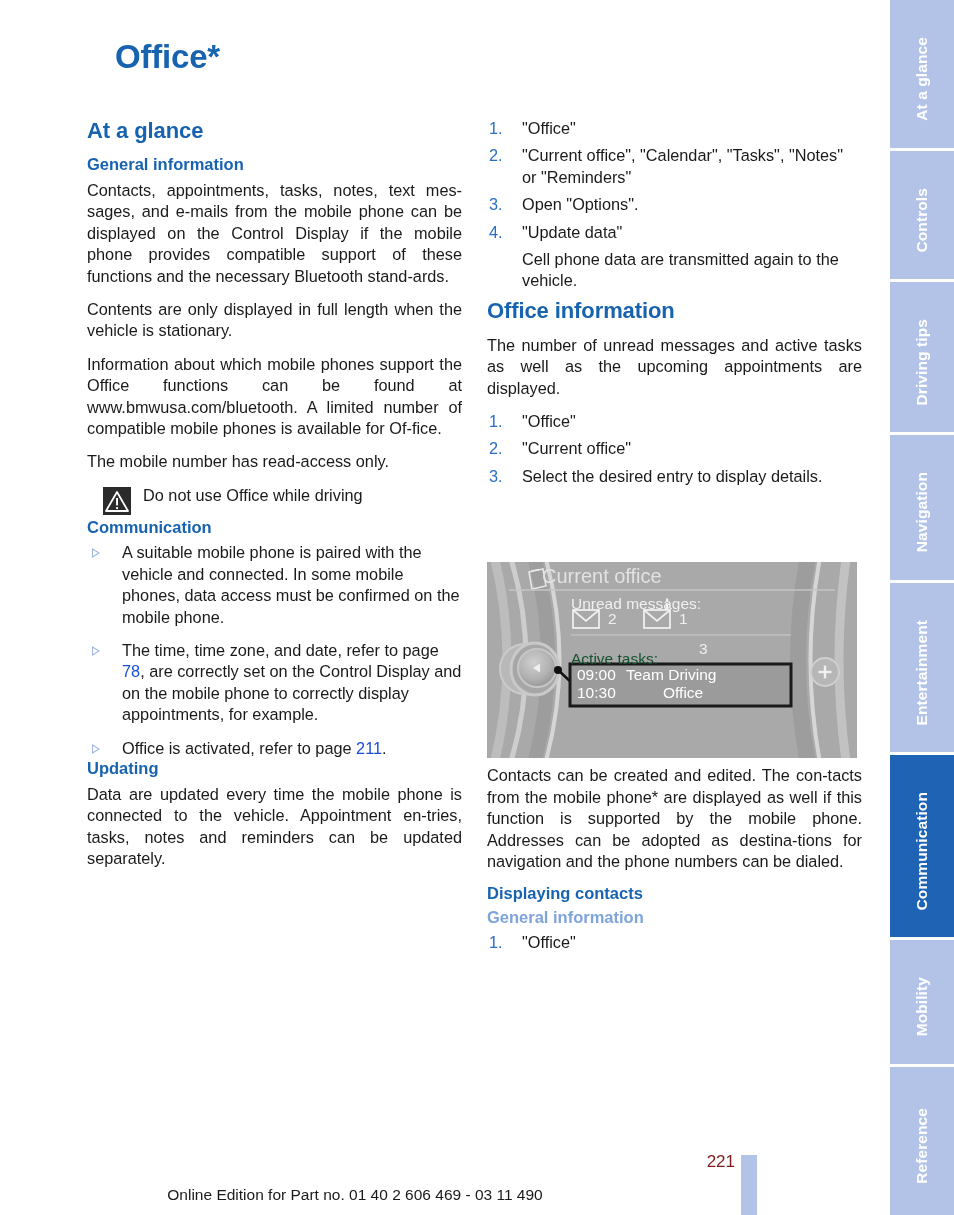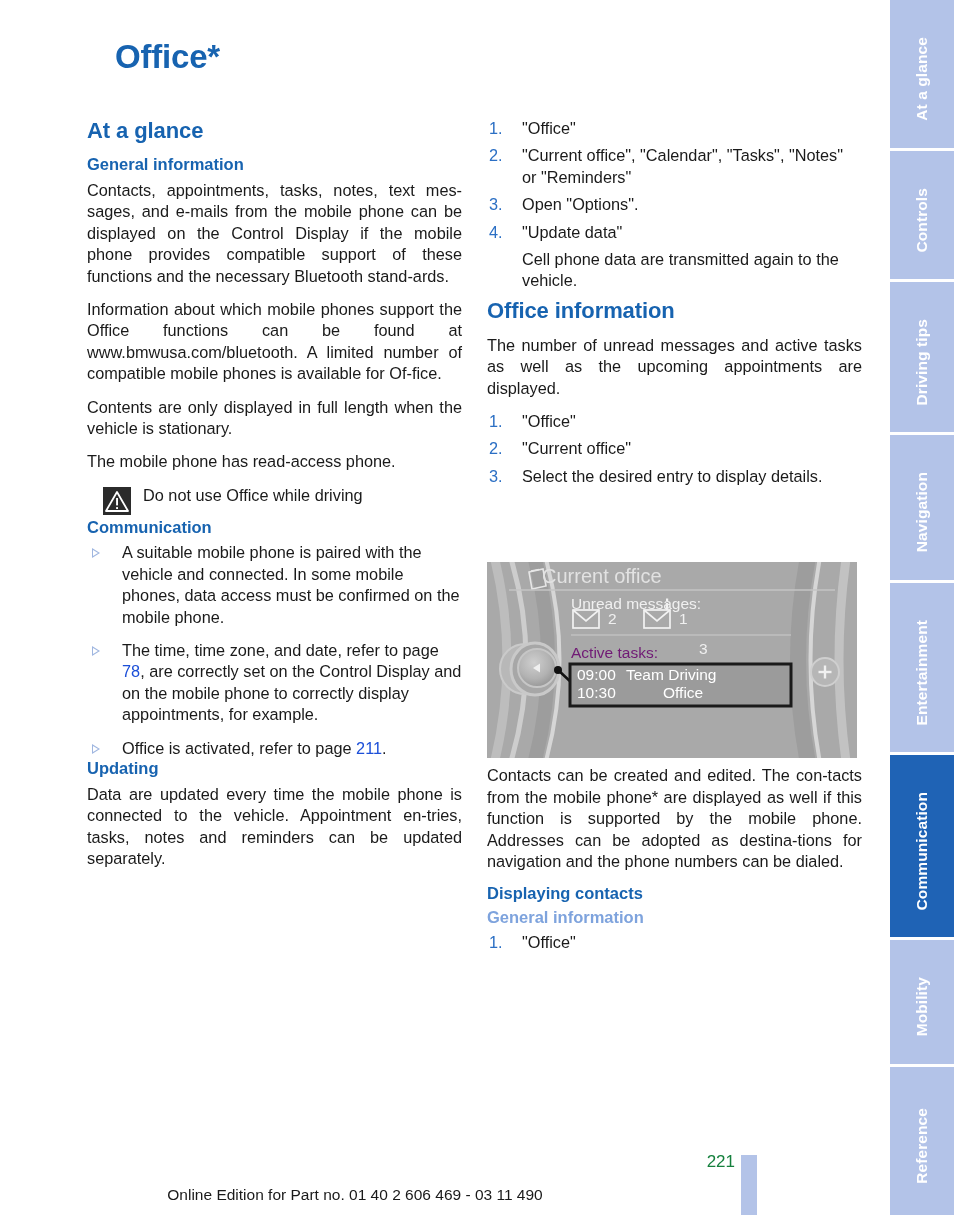--- a/index.html
+++ b/index.html
@@ -210,21 +210,21 @@
   }
   #display-figure svg { display: block; }
 
   
   #pagenum {
     position: absolute;
     left: 0; top: 1152px;
     width: 735px;
     text-align: right;
     font-size: 17px;
-    color: #15803d;
+    color: #7f1d1d;
   }
   #pagebar {
     position: absolute;
     left: 741px; top: 1155px;
     width: 16px; height: 60px;
     background: #b3c3e8;
   }
   #footer-text {
     position: absolute;
     left: 0; top: 1186px;
@@ -243,23 +243,23 @@
 
     <div id="title">Office*</div>
 
     <div class="col" id="col-left">
 
       <h2 class="sec">At a glance</h2>
 
       <h3 class="sub">General information</h3>
 
       <p class="body">Contacts, appointments, tasks, notes, text mes-sages, and e-mails from the mobile phone can be displayed on the Control Display if the mobile phone provides compatible support of these functions and the necessary Bluetooth stand-ards.</p>
+      <p class="body">Contents are only displayed in full length when the vehicle is stationary.</p>
       <p class="body">Information about which mobile phones support the Office functions can be found at www.bmwusa.com/bluetooth. A limited number of compatible mobile phones is available for Of-fice.</p>
-      <p class="body">Contents are only displayed in full length when the vehicle is stationary.</p>
-      <p class="body">The mobile phone has read-access phone.</p>
+      <p class="body">The mobile number has read-access only.</p>
 
       <div class="warn">
         <div class="warn-icon">
           <svg width="28" height="28" viewBox="0 0 28 28" aria-hidden="true">
             <polygon points="14,5 25,24 3,24" fill="none" stroke="#ffffff" stroke-width="1.8" stroke-linejoin="round"></polygon>
             <rect x="13.1" y="11" width="1.9" height="7.4" fill="#ffffff"></rect>
             <rect x="13.1" y="20.1" width="1.9" height="1.9" fill="#ffffff"></rect>
           </svg>
         </div>
         <div class="warn-title">Do not use Office while driving</div>
@@ -373,21 +373,21 @@
         </g>
 
         <rect x="83" y="102" width="221" height="42" fill="#9b9b9b" stroke="#1a1a1a" stroke-width="3"></rect>
       </svg>
 
       <div style="position:absolute; left:0; top:0; width:370px; height:196px; font-family:'Liberation Sans', sans-serif;">
         <div style="position:absolute; left:55px; top:3px; font-size:20px; color:#e2e2e2;">Current office</div>
         <div style="position:absolute; left:84px; top:33px; font-size:15.5px; color:#f0f0f0;">Unread messages:</div>
         <div style="position:absolute; left:121px; top:48px; font-size:15.5px; color:#f0f0f0;">2</div>
         <div style="position:absolute; left:192px; top:48px; font-size:15.5px; color:#f0f0f0;">1</div>
-        <div style="position:absolute; left:84px; top:82px; font-size:15.5px; color:#701a75;">Active tasks:</div>
+        <div style="position:absolute; left:84px; top:88px; font-size:15.5px; color:#14532d;">Active tasks:</div>
         <div style="position:absolute; left:212px; top:78px; font-size:15.5px; color:#f0f0f0;">3</div>
 
         <div style="position:absolute; left:90px; top:104px; font-size:15.5px; color:#ffffff;">09:00</div>
         <div style="position:absolute; left:139px; top:104px; font-size:15.5px; color:#ffffff;">Team Driving</div>
         <div style="position:absolute; left:90px; top:122px; font-size:15.5px; color:#ffffff;">10:30</div>
         <div style="position:absolute; left:139px; top:122px; font-size:15.5px; color:#ffffff;margin-left:37px;">Office</div>
       </div>
     </div>
 
     <div id="pagenum">221</div>

